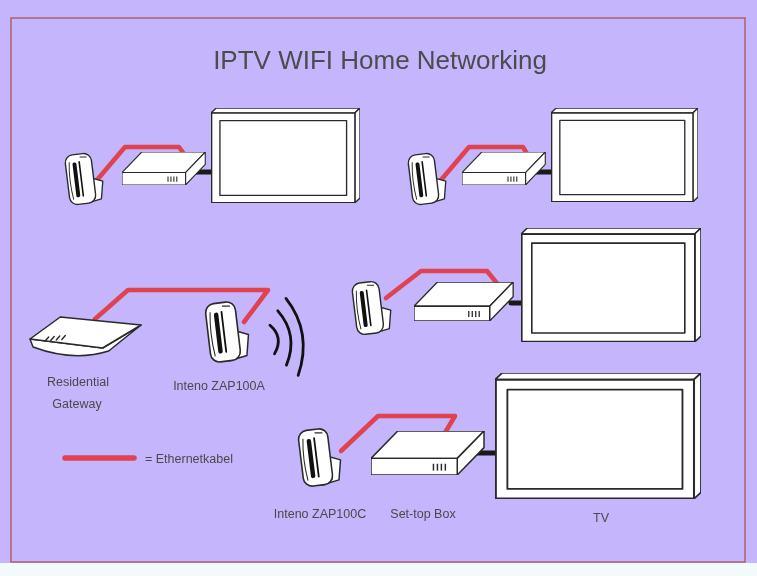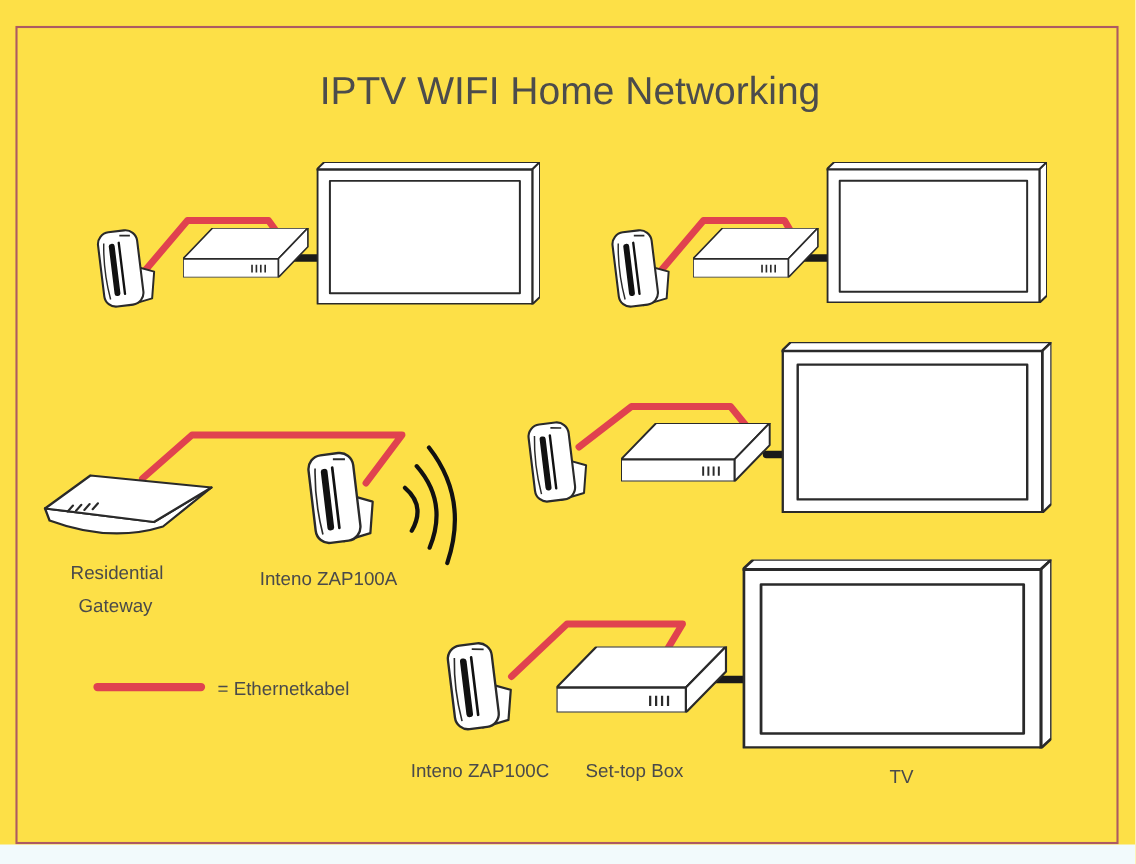--- a/index.html
+++ b/index.html
@@ -1,16 +1,16 @@
 <!DOCTYPE html>
 <html><head>
 <meta charset="utf-8">
 <style>
   html,body{margin:0;padding:0;background:#ffffff;}
-  .page{position:relative;width:757px;height:576px;background:#fde047;overflow:hidden;
+  .page{position:relative;width:757px;height:576px;background:#c4b5fd;overflow:hidden;
         font-family:"Liberation Sans", sans-serif;}
   svg{position:absolute;left:0;top:0;}
   text{fill:#4a4a4a;}
   .title-text{font-size:26px;letter-spacing:0px;fill:#4c4c4c;}
   .label-text{font-size:12.5px;fill:#4a4a4a;}
   .outline{fill:#ffffff;stroke:#2a2a2a;stroke-linejoin:round;}
 </style>
 </head>
 <body>
 

